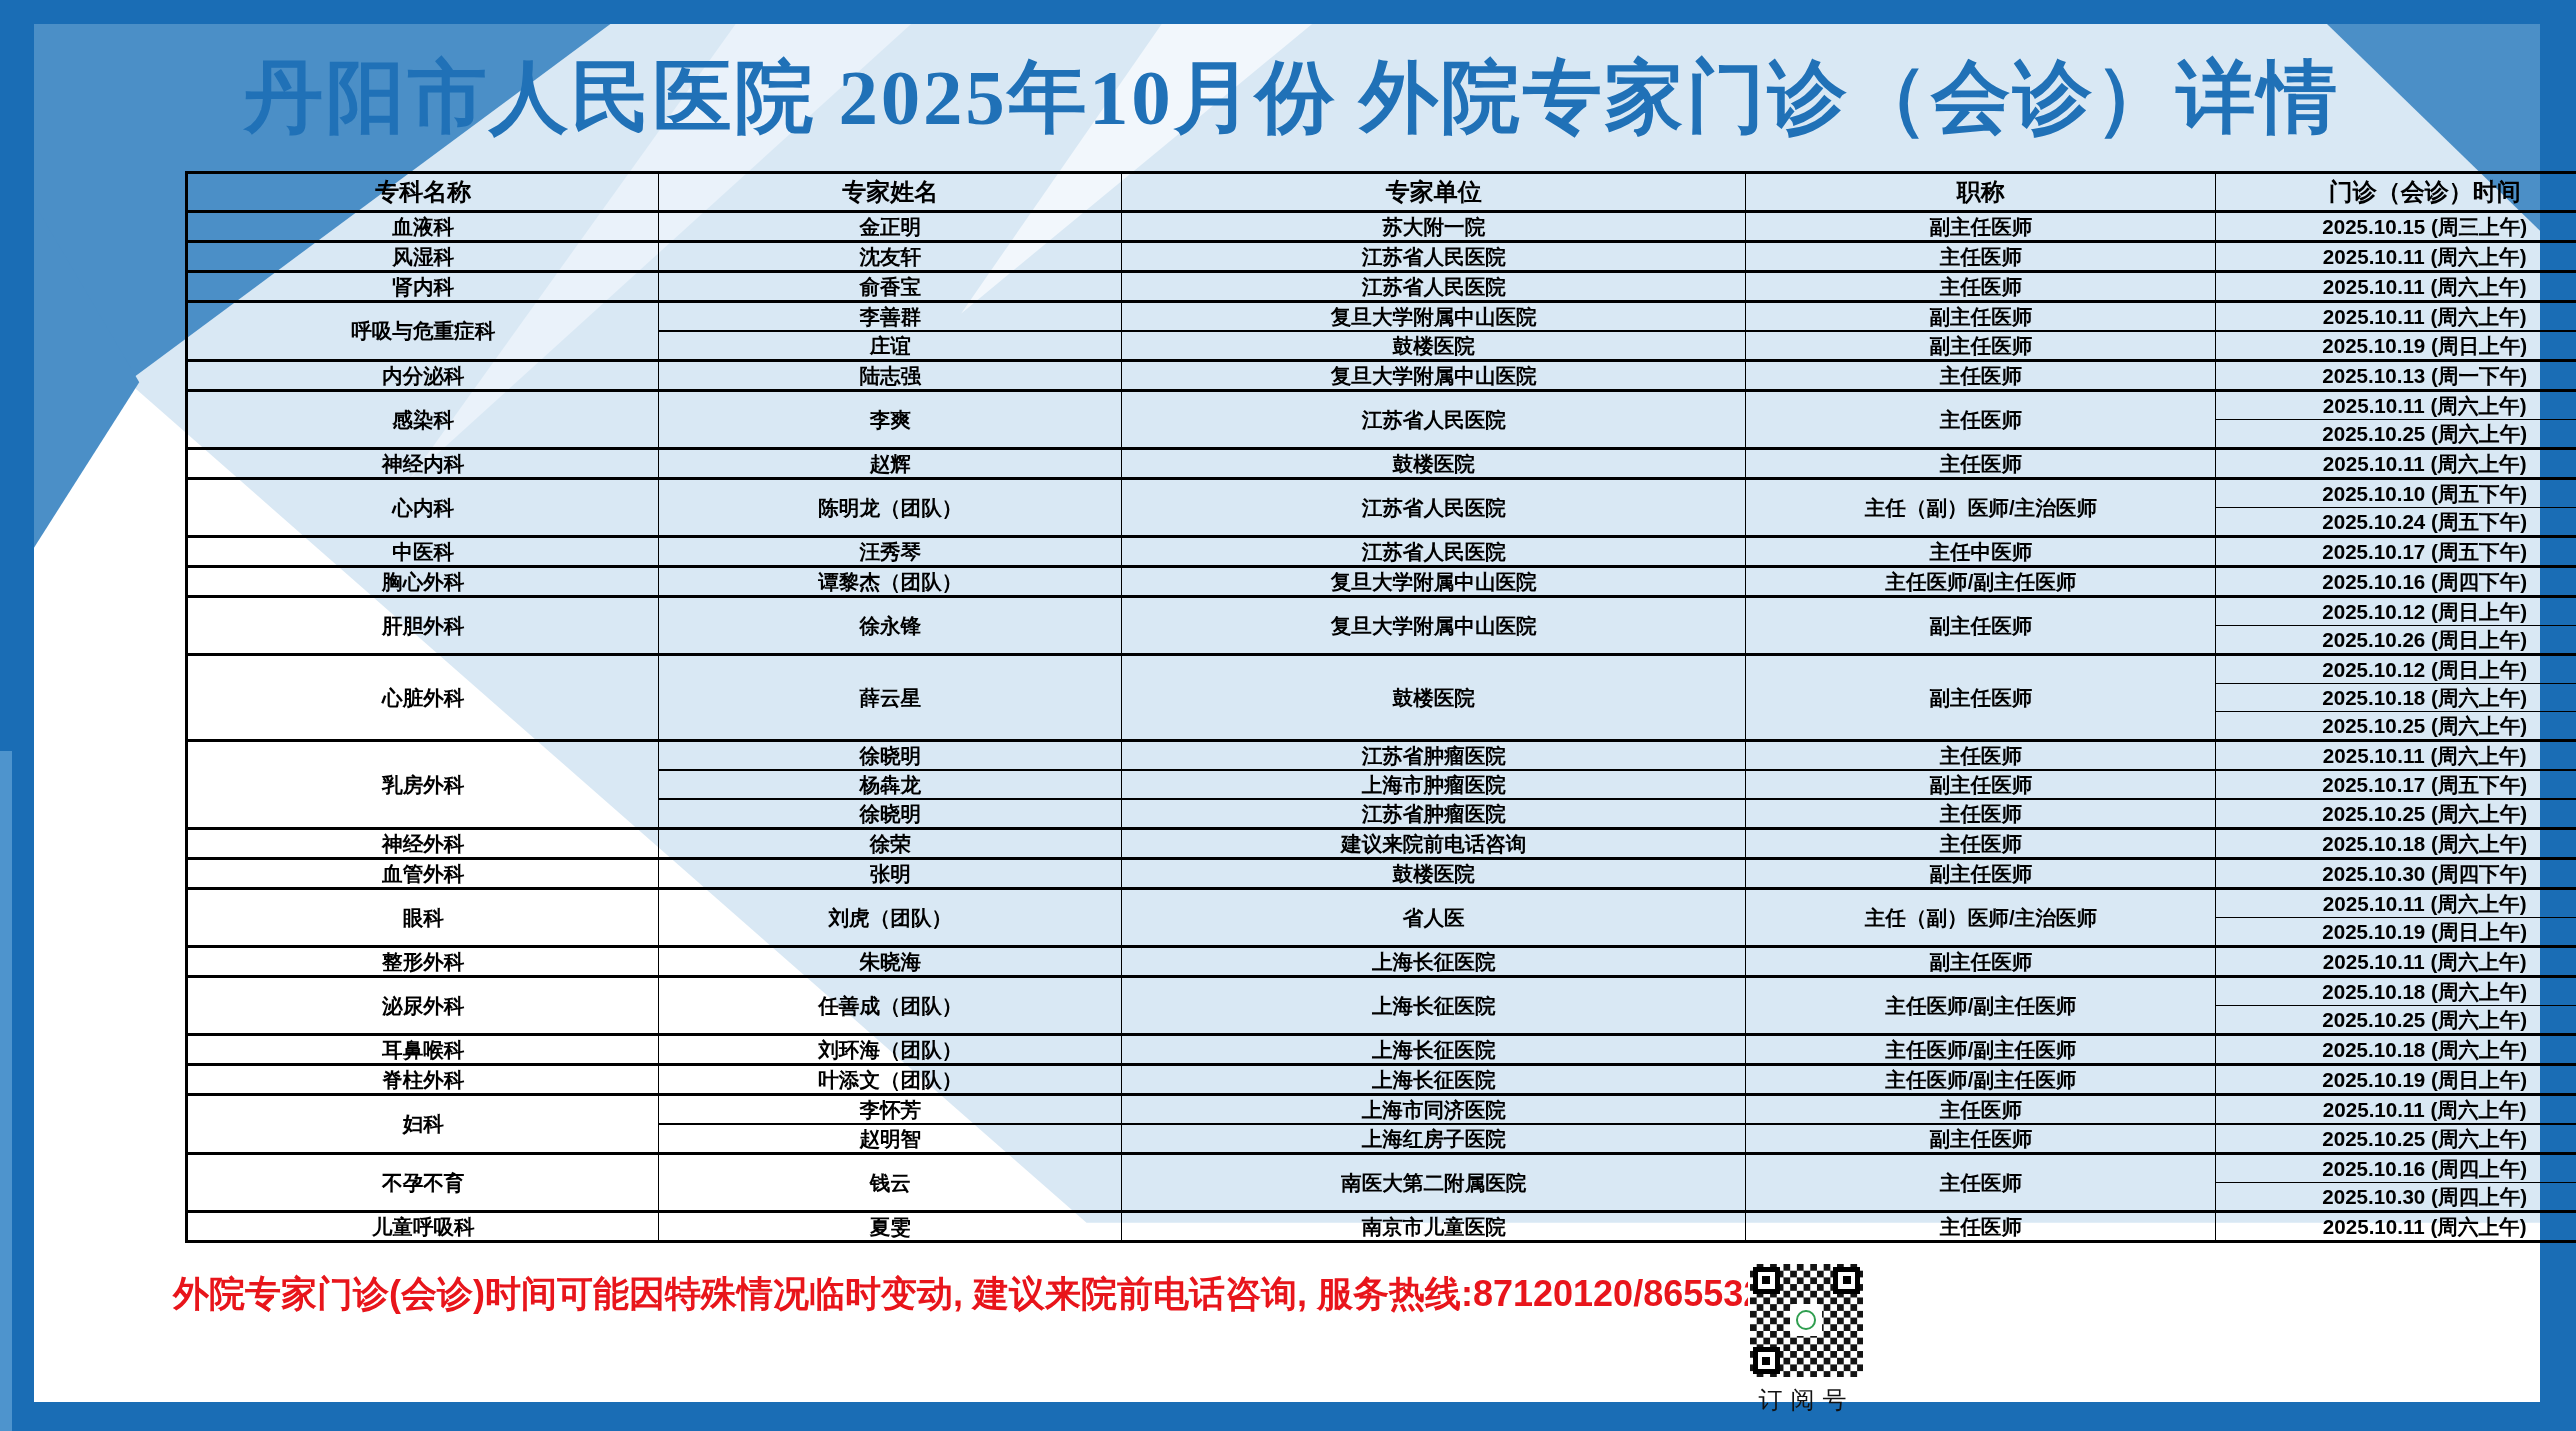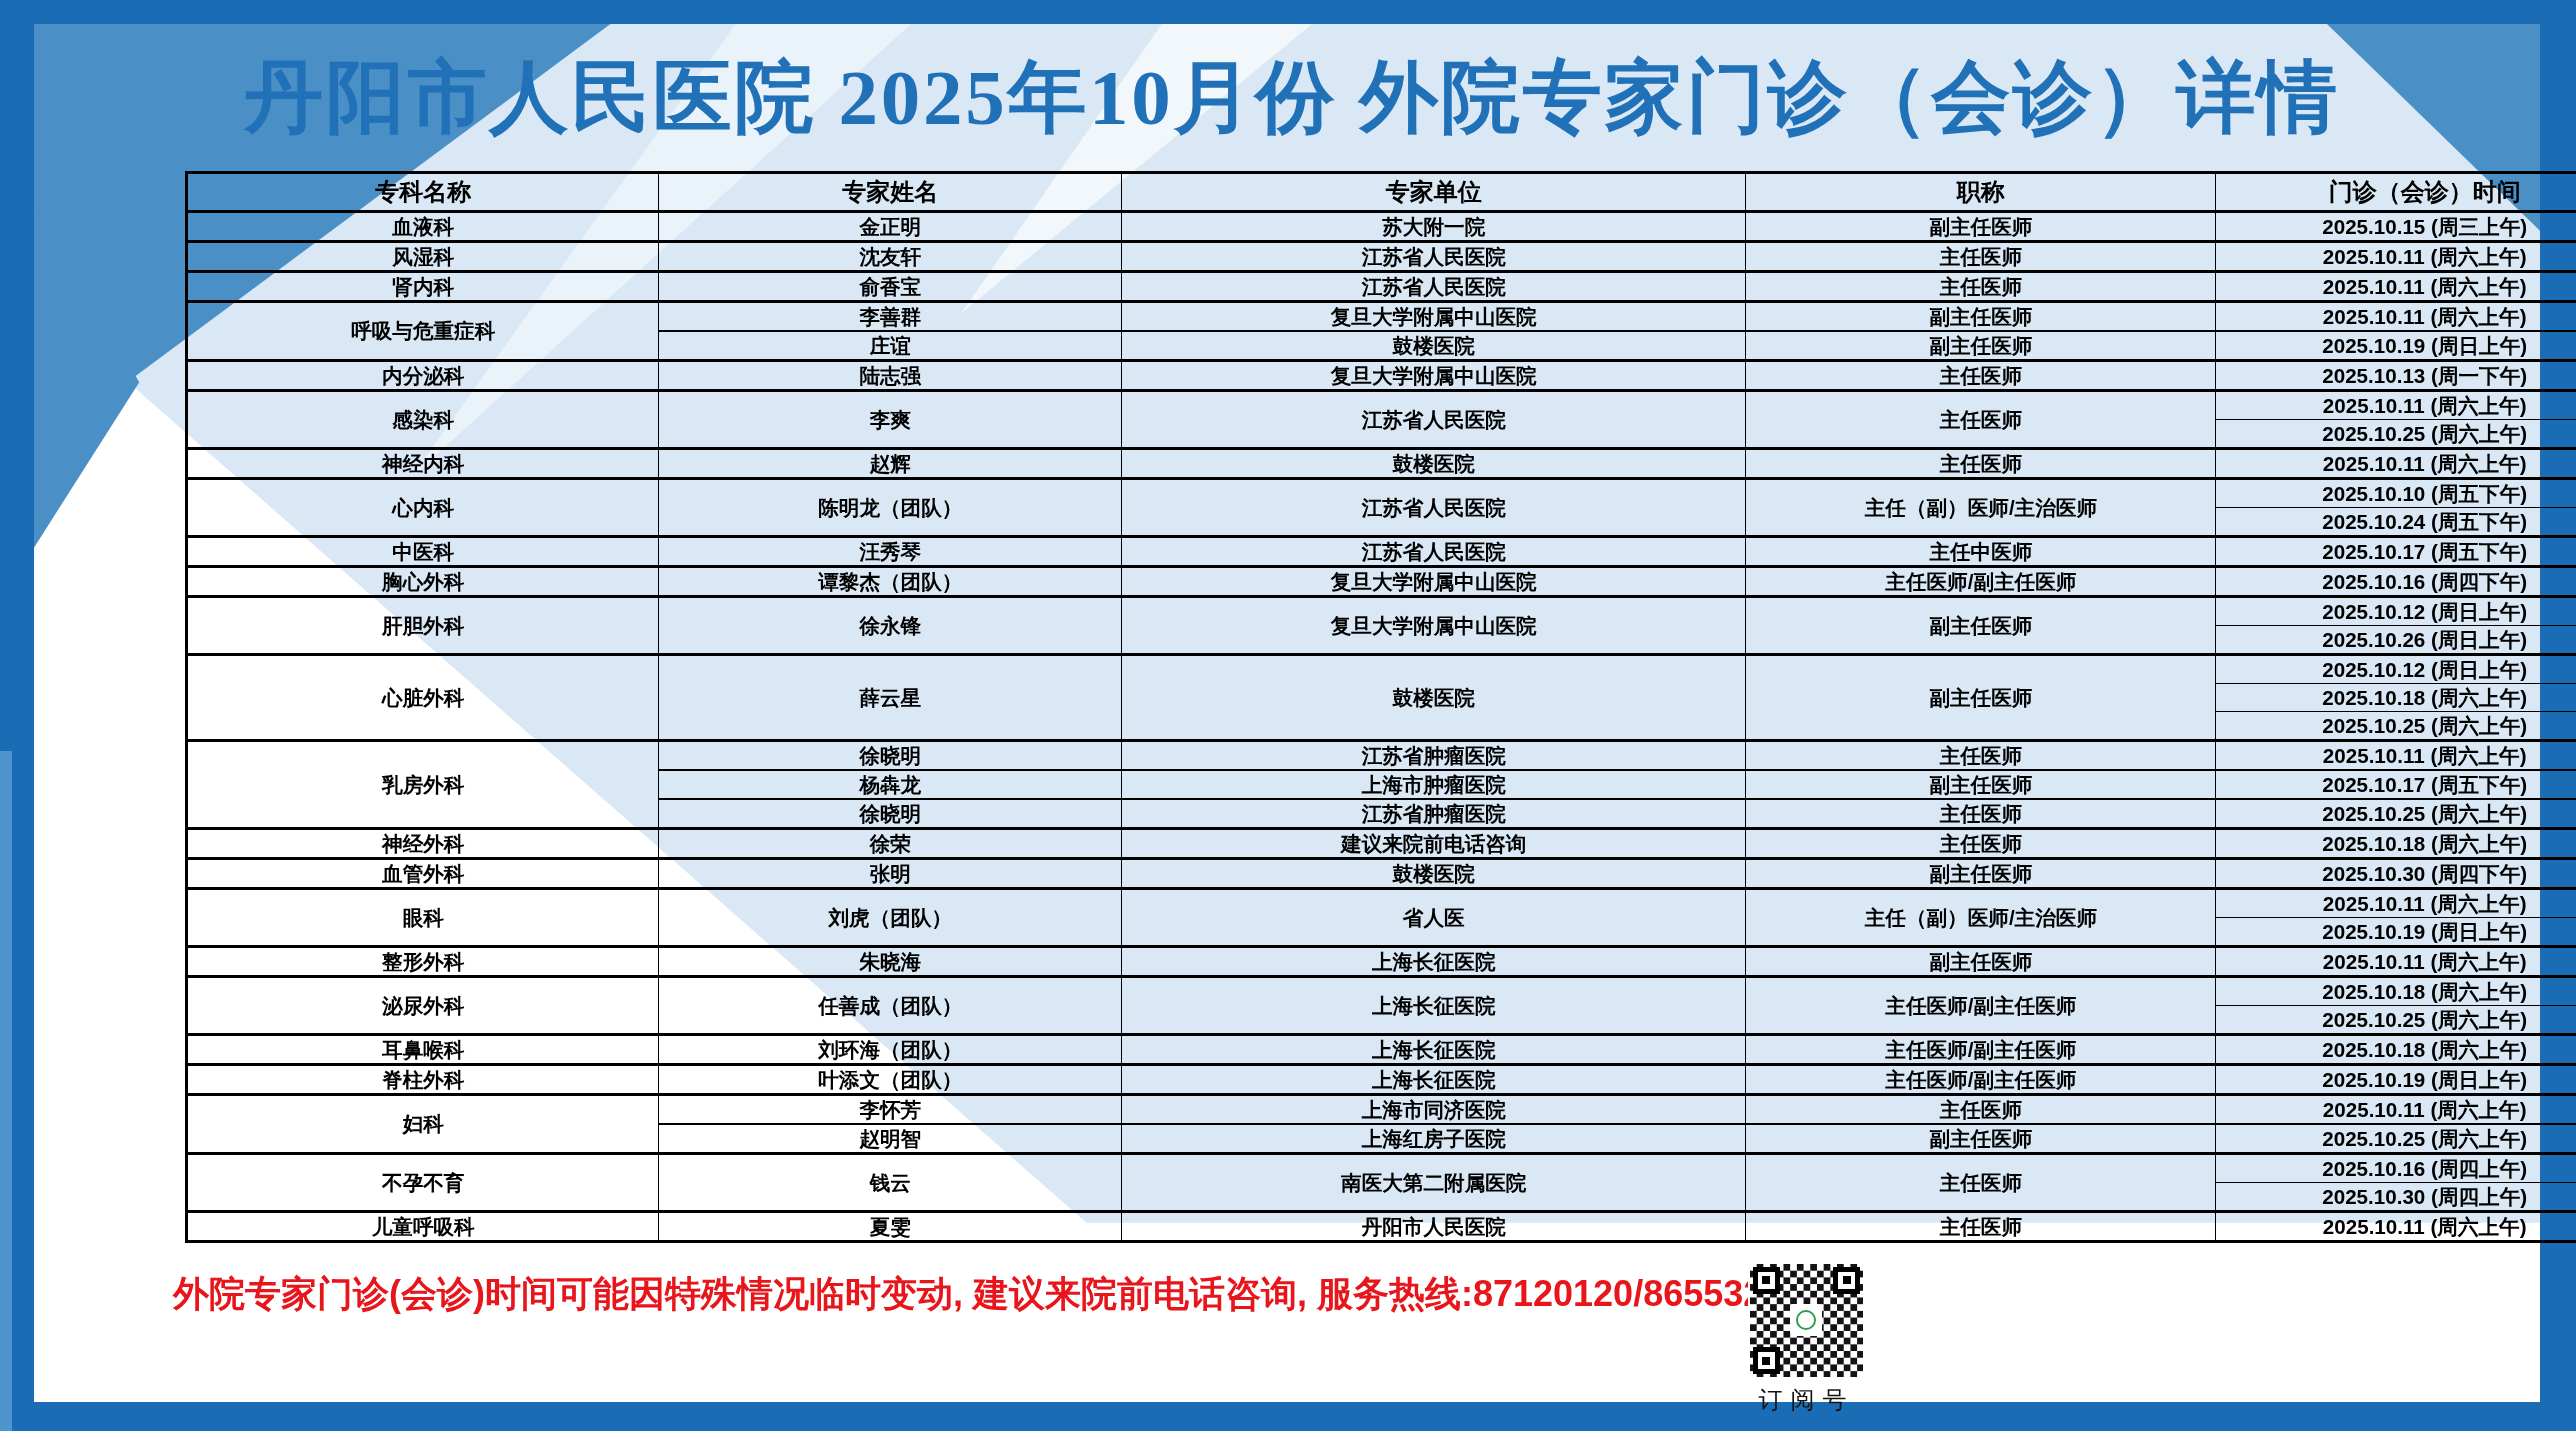--- a/index.html
+++ b/index.html
@@ -293,21 +293,21 @@
             <td rowspan="2">南医大第二附属医院</td>
             <td rowspan="2">主任医师</td>
             <td>2025.10.16 (周四上午)</td>
           </tr>
           <tr>
             <td>2025.10.30 (周四上午)</td>
           </tr>
           <tr class="gs">
             <td>儿童呼吸科</td>
             <td>夏雯</td>
-            <td>丹阳市人民医院</td>
+            <td>南京市儿童医院</td>
             <td>主任医师</td>
             <td>2025.10.11 (周六上午)</td>
           </tr>
         </tbody>
     </table>
   </div>
 
   <div class="notice">
     <div>外院专家门诊(会诊)时间可能因特殊情况临时变动, 建议来院前电话咨询, 服务热线:87120120/86553226</div>
   </div>

